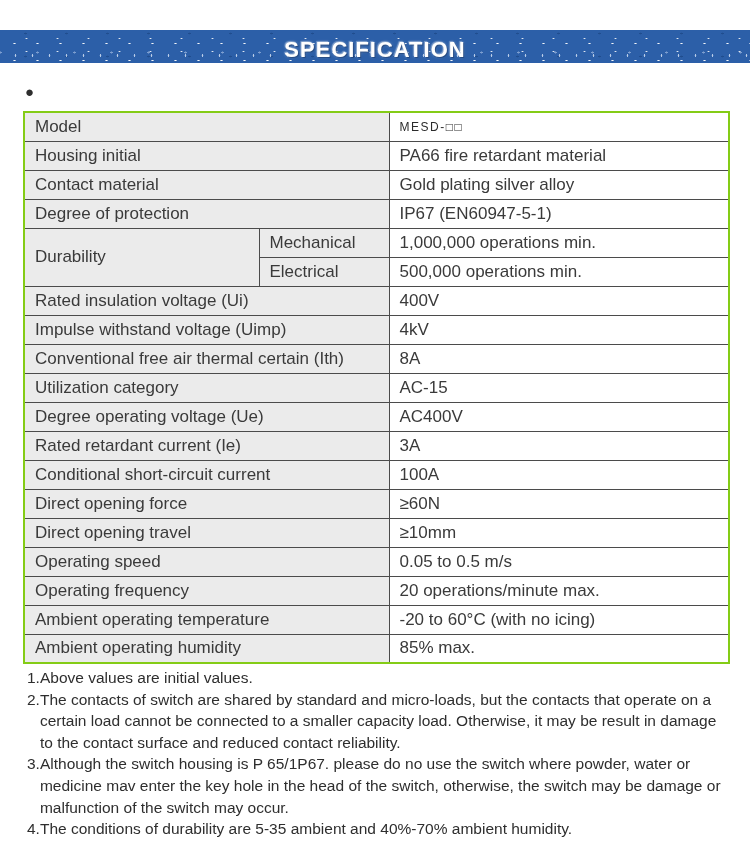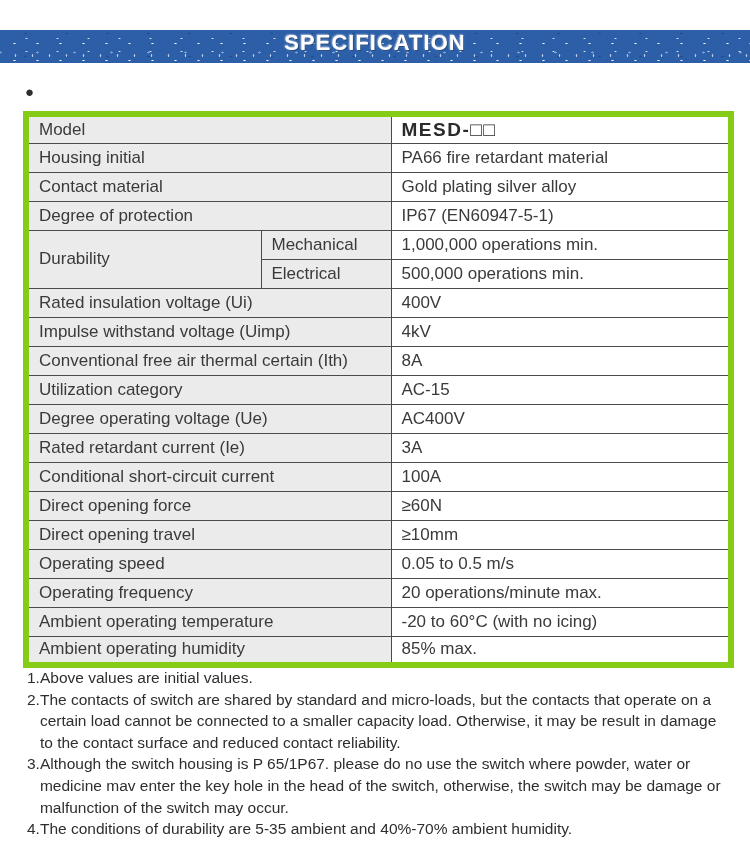--- a/index.html
+++ b/index.html
@@ -19,21 +19,21 @@
     width: 750px; height: 33px;
     background-color: #2c5fa8;
     background-image:
       radial-gradient(rgba(255,255,255,0.95) 0.8px, transparent 1.3px),
       radial-gradient(rgba(255,255,255,0.85) 0.7px, transparent 1.2px),
       radial-gradient(rgba(235,243,255,0.75) 0.6px, transparent 1.1px),
       radial-gradient(rgba(205,222,246,0.5) 1px, transparent 1.6px),
       radial-gradient(rgba(22,62,120,0.55) 1.2px, transparent 2px);
     background-size: 23px 17px, 31px 13px, 17px 27px, 37px 29px, 41px 23px;
     background-position: 3px 5px, 11px 2px, 7px 12px, 19px 8px, 5px 15px;
-    display: flex; align-items: flex-start; justify-content: center;
+    display: flex; align-items: flex-end; justify-content: center;
   }
   .banner-title {
     color: #ffffff;
     font-size: 22px;
     font-weight: bold;
     letter-spacing: 1px;
     text-shadow: 1px 1px 1px rgba(20,50,100,0.65), -1px -1px 1px rgba(255,255,255,0.35), 0 0 3px rgba(255,255,255,0.4);
     transform: scaleY(1.04);
   }
 
@@ -57,26 +57,26 @@
   table.spec col.c1 { width: 235px; }
   table.spec col.c2 { width: 130px; }
   table.spec col.c3 { width: 340px; }
   table.spec td {
     border: 1px solid #4b4b4b;
     height: 29px;
     padding: 0 10px;
     overflow: hidden;
     white-space: nowrap;
   }
-  table.spec { border: 6px solid #84cc16; }
+  table.spec { border: 2px solid #84cc16; }
   td.label, td.sublabel { background: #ebebeb; }
   td.value { background: #ffffff; padding-left: 12px; }
   td.model-value {
-    font-weight: bold;
-    font-size: 19px;
+    font-weight: normal;
+    font-size: 12px;
     letter-spacing: 1.5px;
     color: #2b2b2b;
   }
 
   
   .notes {
     position: absolute; top: 667px; left: 27px;
     width: 706px;
     font-size: 15.5px;
     line-height: 21.6px;

